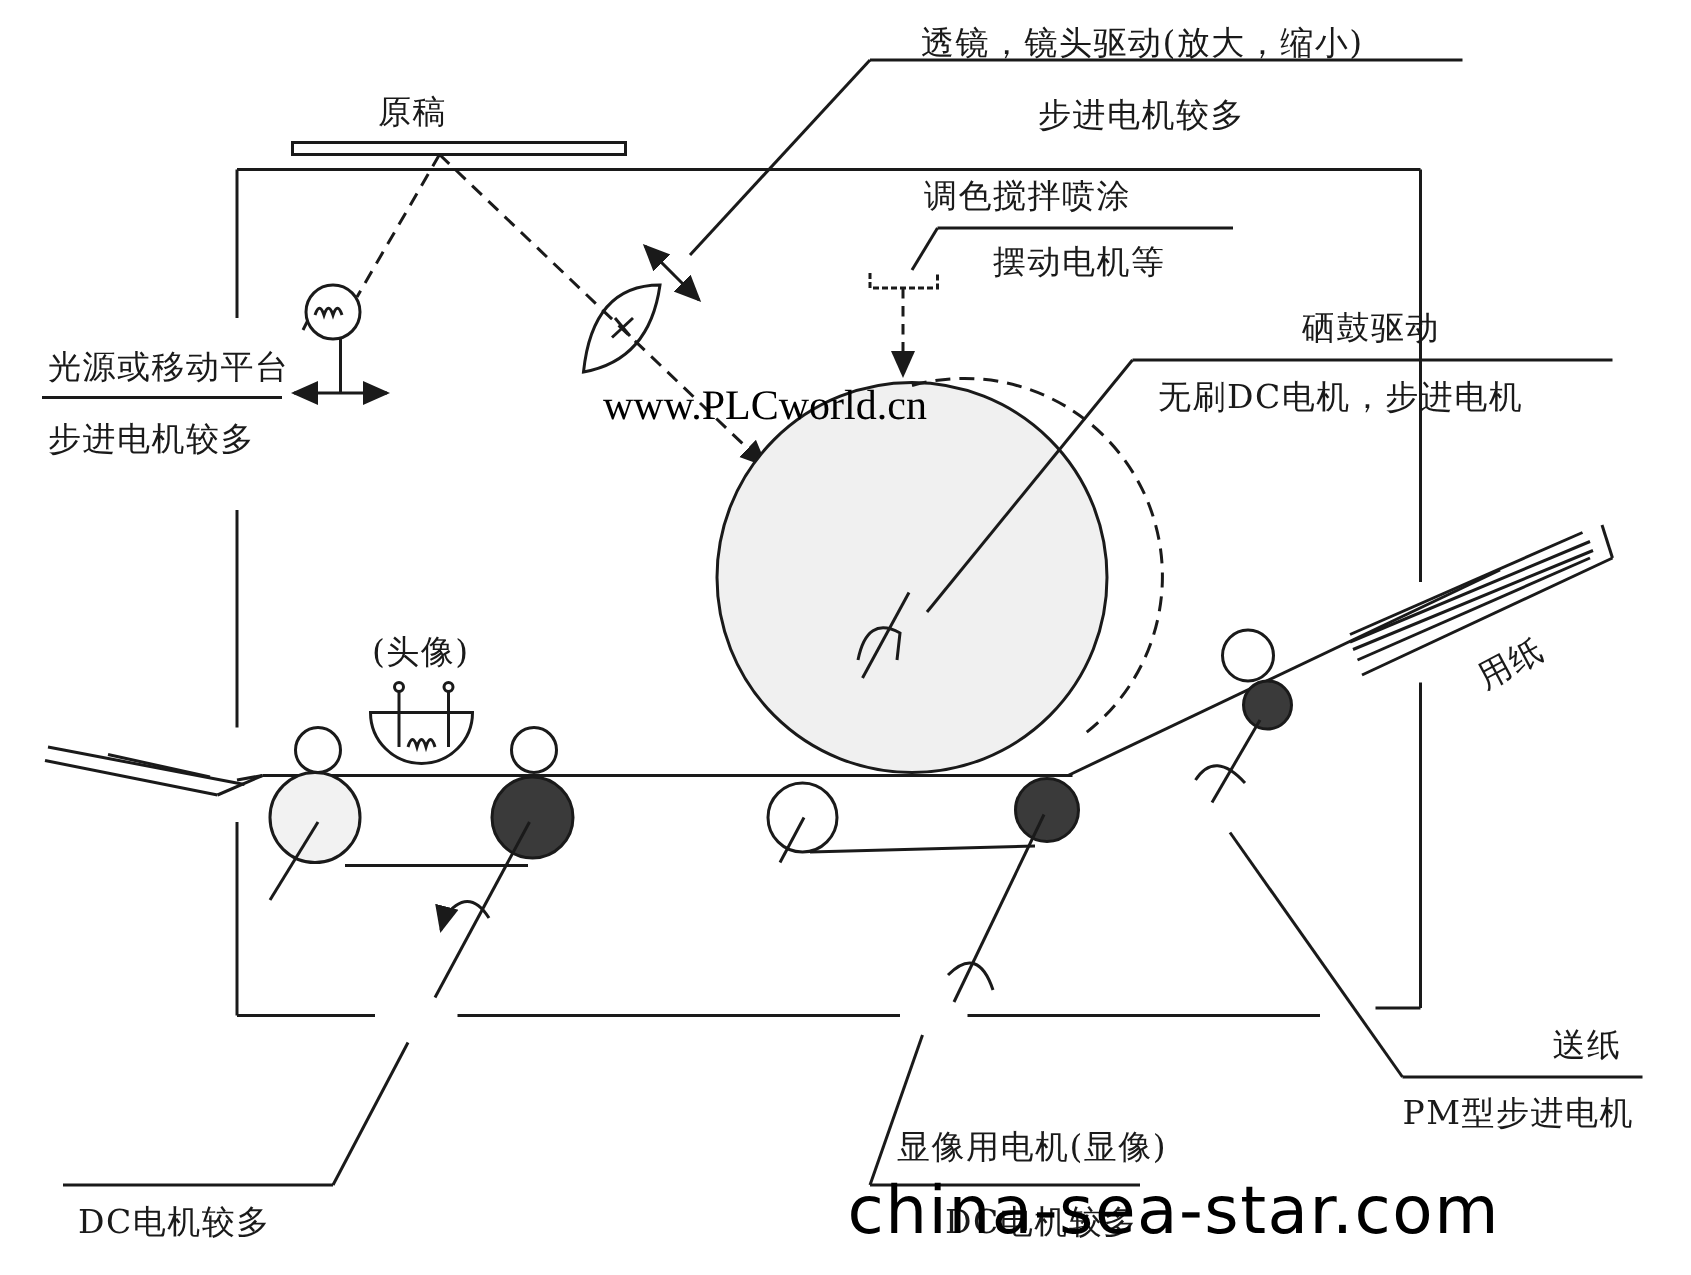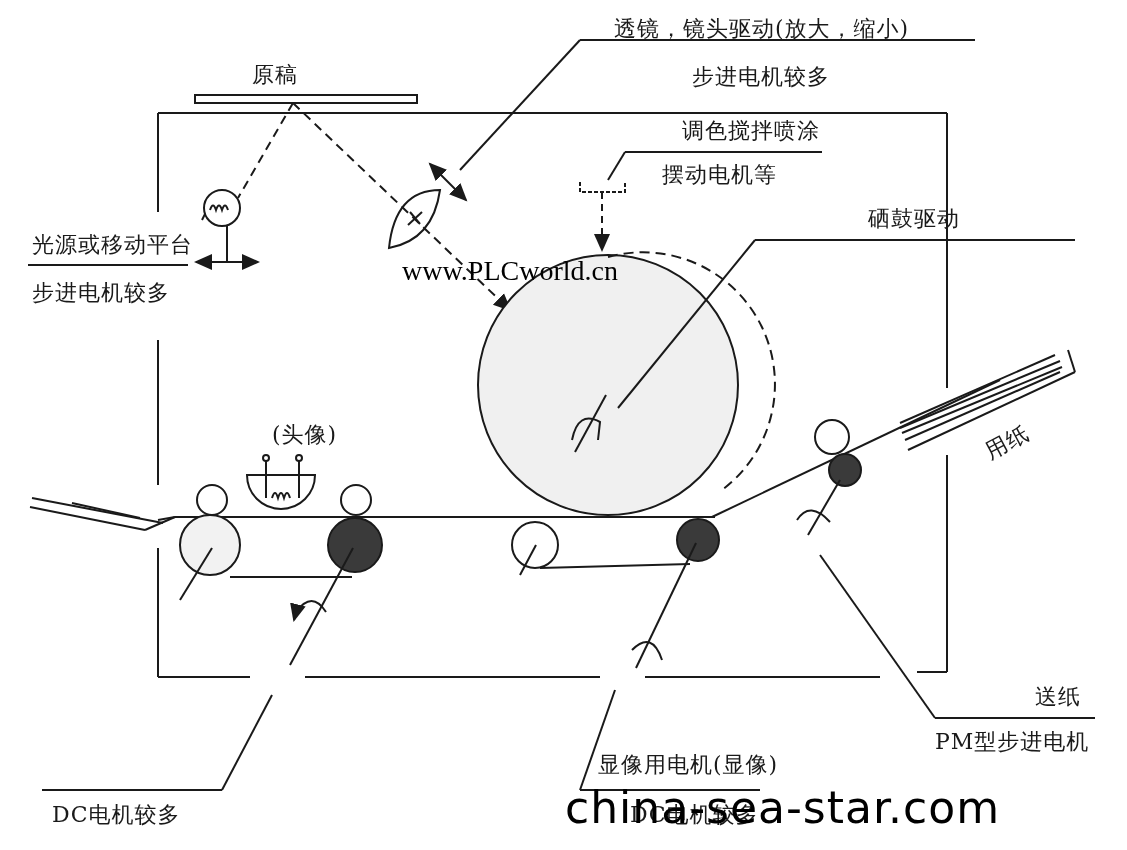--- a/index.html
+++ b/index.html
@@ -145,26 +145,27 @@
         <line x1="615" y1="690" x2="580" y2="790"></line>
         <line x1="580" y1="790" x2="760" y2="790"></line>
         <line x1="28" y1="265" x2="188" y2="265"></line>
       </g>
     </g>
   </svg>
 
   <div class="lbl" style="left:252px;top:60px;">原稿</div>
   <div class="lbl" style="left:614px;top:14px;">透镜，镜头驱动(放大，缩小)</div>
   <div class="lbl" style="left:692px;top:62px;">步进电机较多</div>
-  <div class="lbl" style="left:682px;top:116px;">调色搅拌喷涂</div>
+  <div class="lbl" style="left:616px;top:116px;">调色搅拌喷涂</div>
   <div class="lbl" style="left:662px;top:160px;">摆动电机等</div>
   <div class="lbl" style="left:868px;top:204px;">硒鼓驱动</div>
+  <div class="lbl" style="left:772px;top:250px;">无刷DC电机，步进电机</div>
   <div class="lbl" style="left:32px;top:230px;">光源或移动平台</div>
   <div class="lbl" style="left:32px;top:278px;">步进电机较多</div>
-  <div class="lbl" style="left:248px;top:420px;margin-left:24px;">(头像)</div>
+  <div class="lbl" style="left:248px;top:420px;">(头像)</div>
   <div class="lbl rot" style="left:980px;top:440px;">用纸</div>
   <div class="lbl" style="left:52px;top:800px;">DC电机较多</div>
   <div class="lbl" style="left:598px;top:750px;">显像用电机(显像)</div>
   <div class="lbl" style="left:630px;top:800px;">DC电机较多</div>
   <div class="lbl" style="left:990px;top:682px;margin-left:45px;">送纸</div>
   <div class="lbl" style="left:935px;top:727px;">PM型步进电机</div>
 
   <div class="wm" style="left:402px;top:255px;">www.PLCworld.cn</div>
   <div class="wm2" style="left:565px;top:782px;">china-sea-star.com</div>
 </div>

